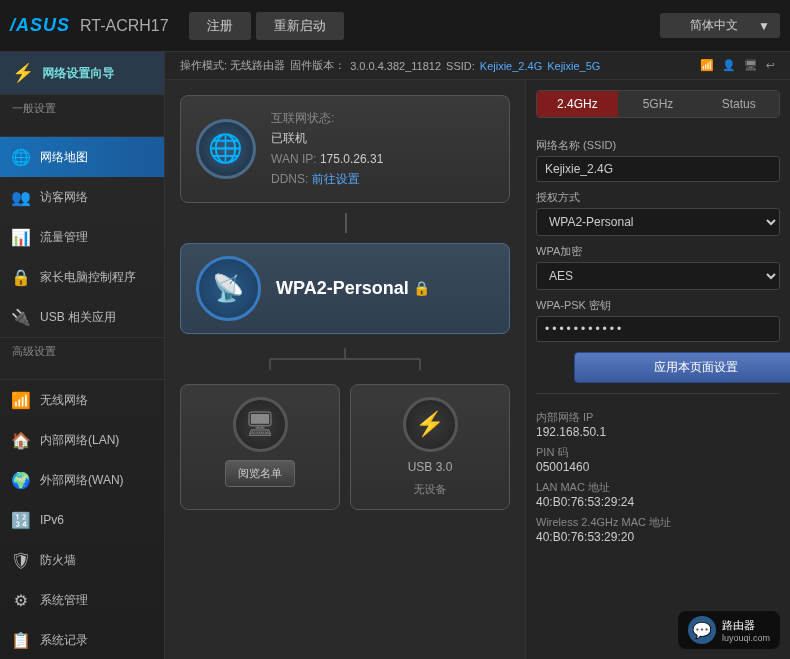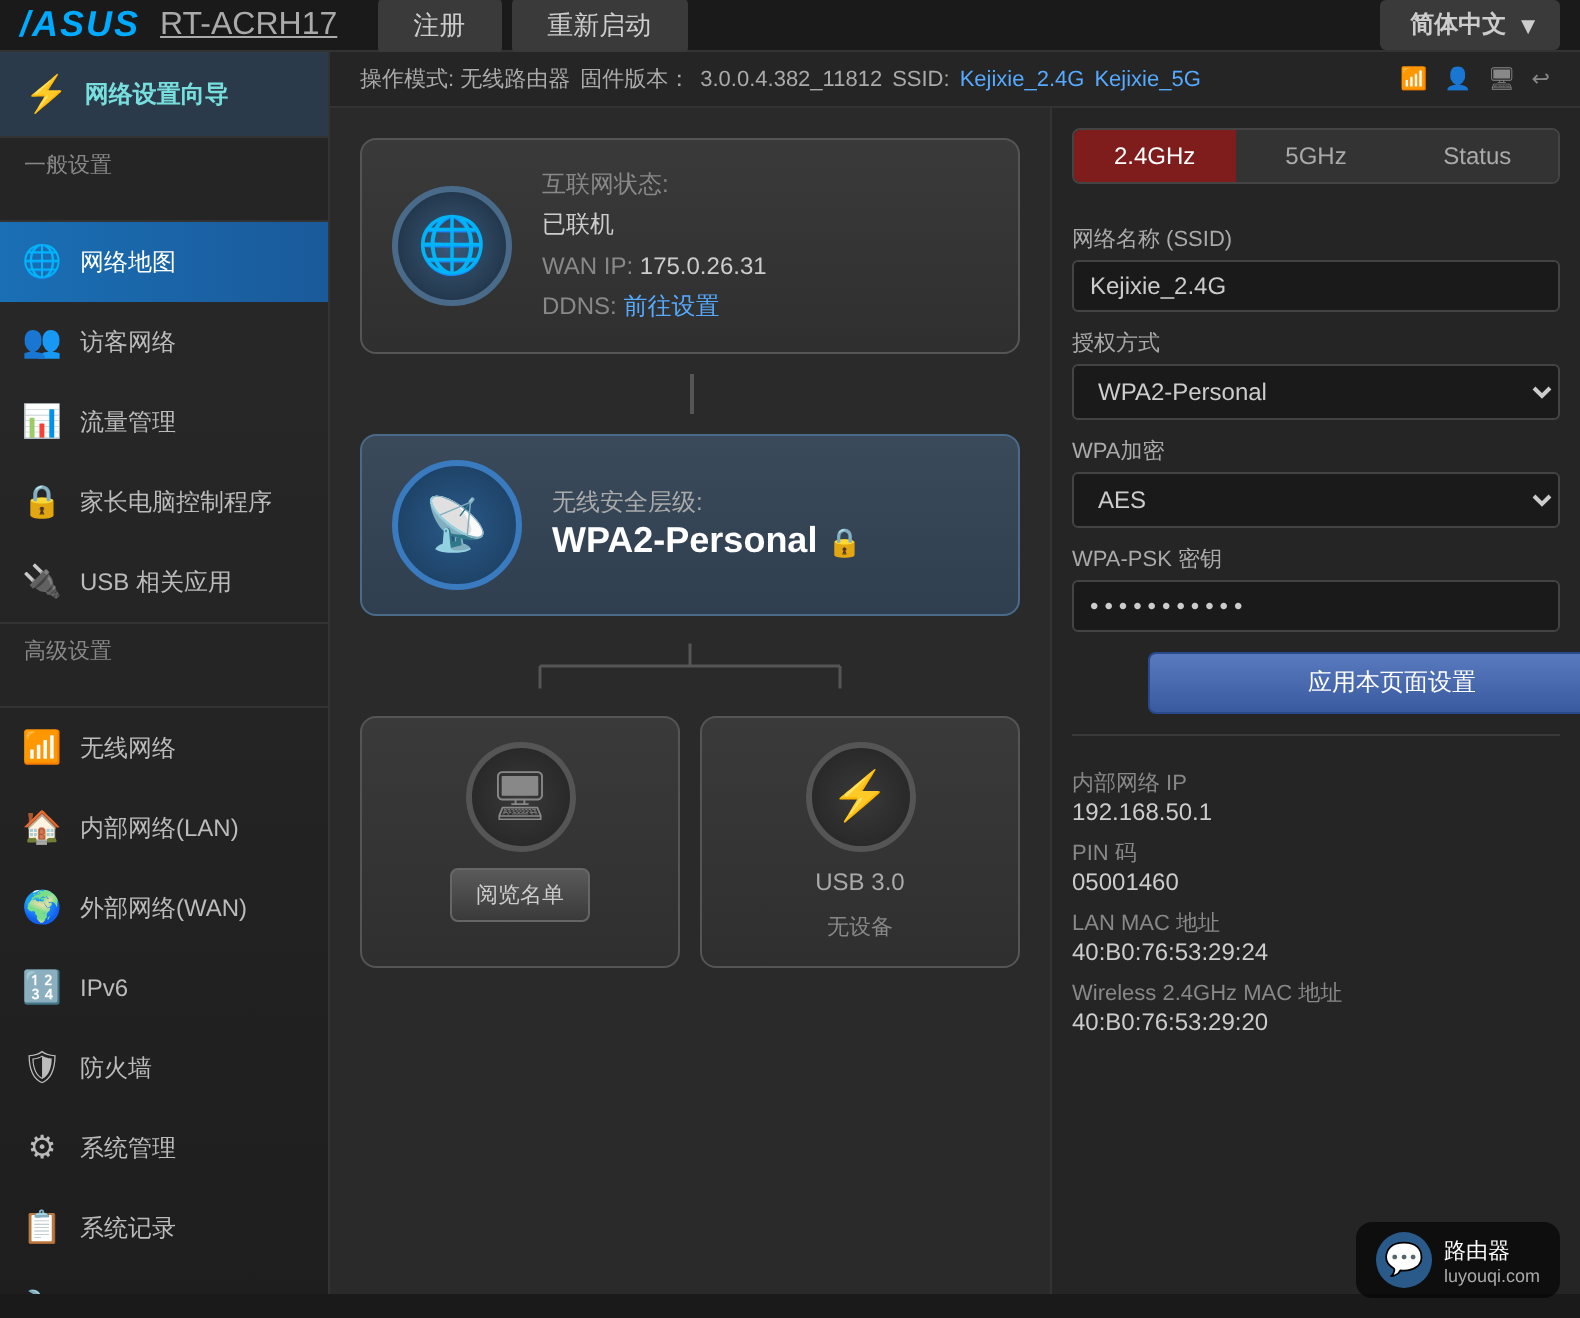--- a/index.html
+++ b/index.html
@@ -1,25 +1,25 @@
 <!DOCTYPE html>
 <html><head>
   <meta charset="utf-8">
   <style>
     * { box-sizing: border-box; margin: 0; padding: 0; }
     body { width: 790px; height: 659px; font-family: Arial, sans-serif; background: #1a1a1a; color: #ccc; font-size: 12px; overflow: hidden; }
 
     
-    .top-bar { display: flex; align-items: center; background: #1a1a1a; height: 26px; padding: 0 10px; border-bottom: 1px solid #333; }
+    .top-bar { display: flex; align-items: center; background: #1a1a1a; height: 52px; padding: 0 10px; border-bottom: 1px solid #333; }
     .logo { color: #00aaff; font-weight: bold; font-size: 18px; letter-spacing: 1px; margin-right: 10px; font-style: italic; }
-    .model { color: #aaa; font-size: 16px; margin-right: 20px; text-decoration: underline; }
+    .model { color: #aaa; font-size: 16px; margin-right: 20px; }
     .top-nav { display: flex; gap: 5px; flex: 1; }
     .top-nav-btn { background: #3a3a3a; color: #ccc; border: none; padding: 5px 18px; border-radius: 3px; cursor: pointer; font-size: 13px; }
     .lang-selector { display: flex; align-items: center; margin-left: auto; background: #3a3a3a; color: #ccc; padding: 4px 10px; border-radius: 3px; cursor: pointer; font-size: 12px; }
-    .lang-selector span { margin-left: 5px; font-weight: bold; }
+    .lang-selector span { margin-left: 20px; }
 
     
     .main-layout { display: flex; height: calc(659px - 38px); }
 
     
     .sidebar { width: 165px; background: linear-gradient(180deg, #2a2a2a 0%, #1e1e1e 100%); border-right: 1px solid #333; overflow-y: auto; flex-shrink: 0; }
     .sidebar-title { color: #888; font-size: 11px; padding: 6px 12px 20px; background: #252525; border-top: 1px solid #333; border-bottom: 1px solid #333; }
     .sidebar-item { display: flex; align-items: center; padding: 9px 10px; cursor: pointer; color: #bbb; font-size: 12px; }
     .sidebar-item.active { background: linear-gradient(90deg, #1a6fb5, #1a5a9a); color: #fff; }
     .sidebar-item .icon { width: 22px; height: 22px; margin-right: 8px; display: flex; align-items: center; justify-content: center; font-size: 16px; flex-shrink: 0; }
@@ -218,21 +218,20 @@
               <span class="link">前往设置</span>
             </div>
           </div>
         </div>
 
         <div class="connector"></div>
 
         <div class="router-box">
           <div class="router-icon">📡</div>
           <div class="router-info">
-            <div class="label">无线安全层级:</div>
             <div class="value">
               <span>WPA2-Personal</span>
               <span class="lock-icon">🔒</span>
             </div>
           </div>
         </div>
 
         <div class="tree-connector" style="height:30px; position:relative;">
           <svg viewBox="0 0 400 30" style="width:100%;height:30px;">
             <line x1="200" y1="0" x2="200" y2="15" stroke="#555" stroke-width="2"></line>

